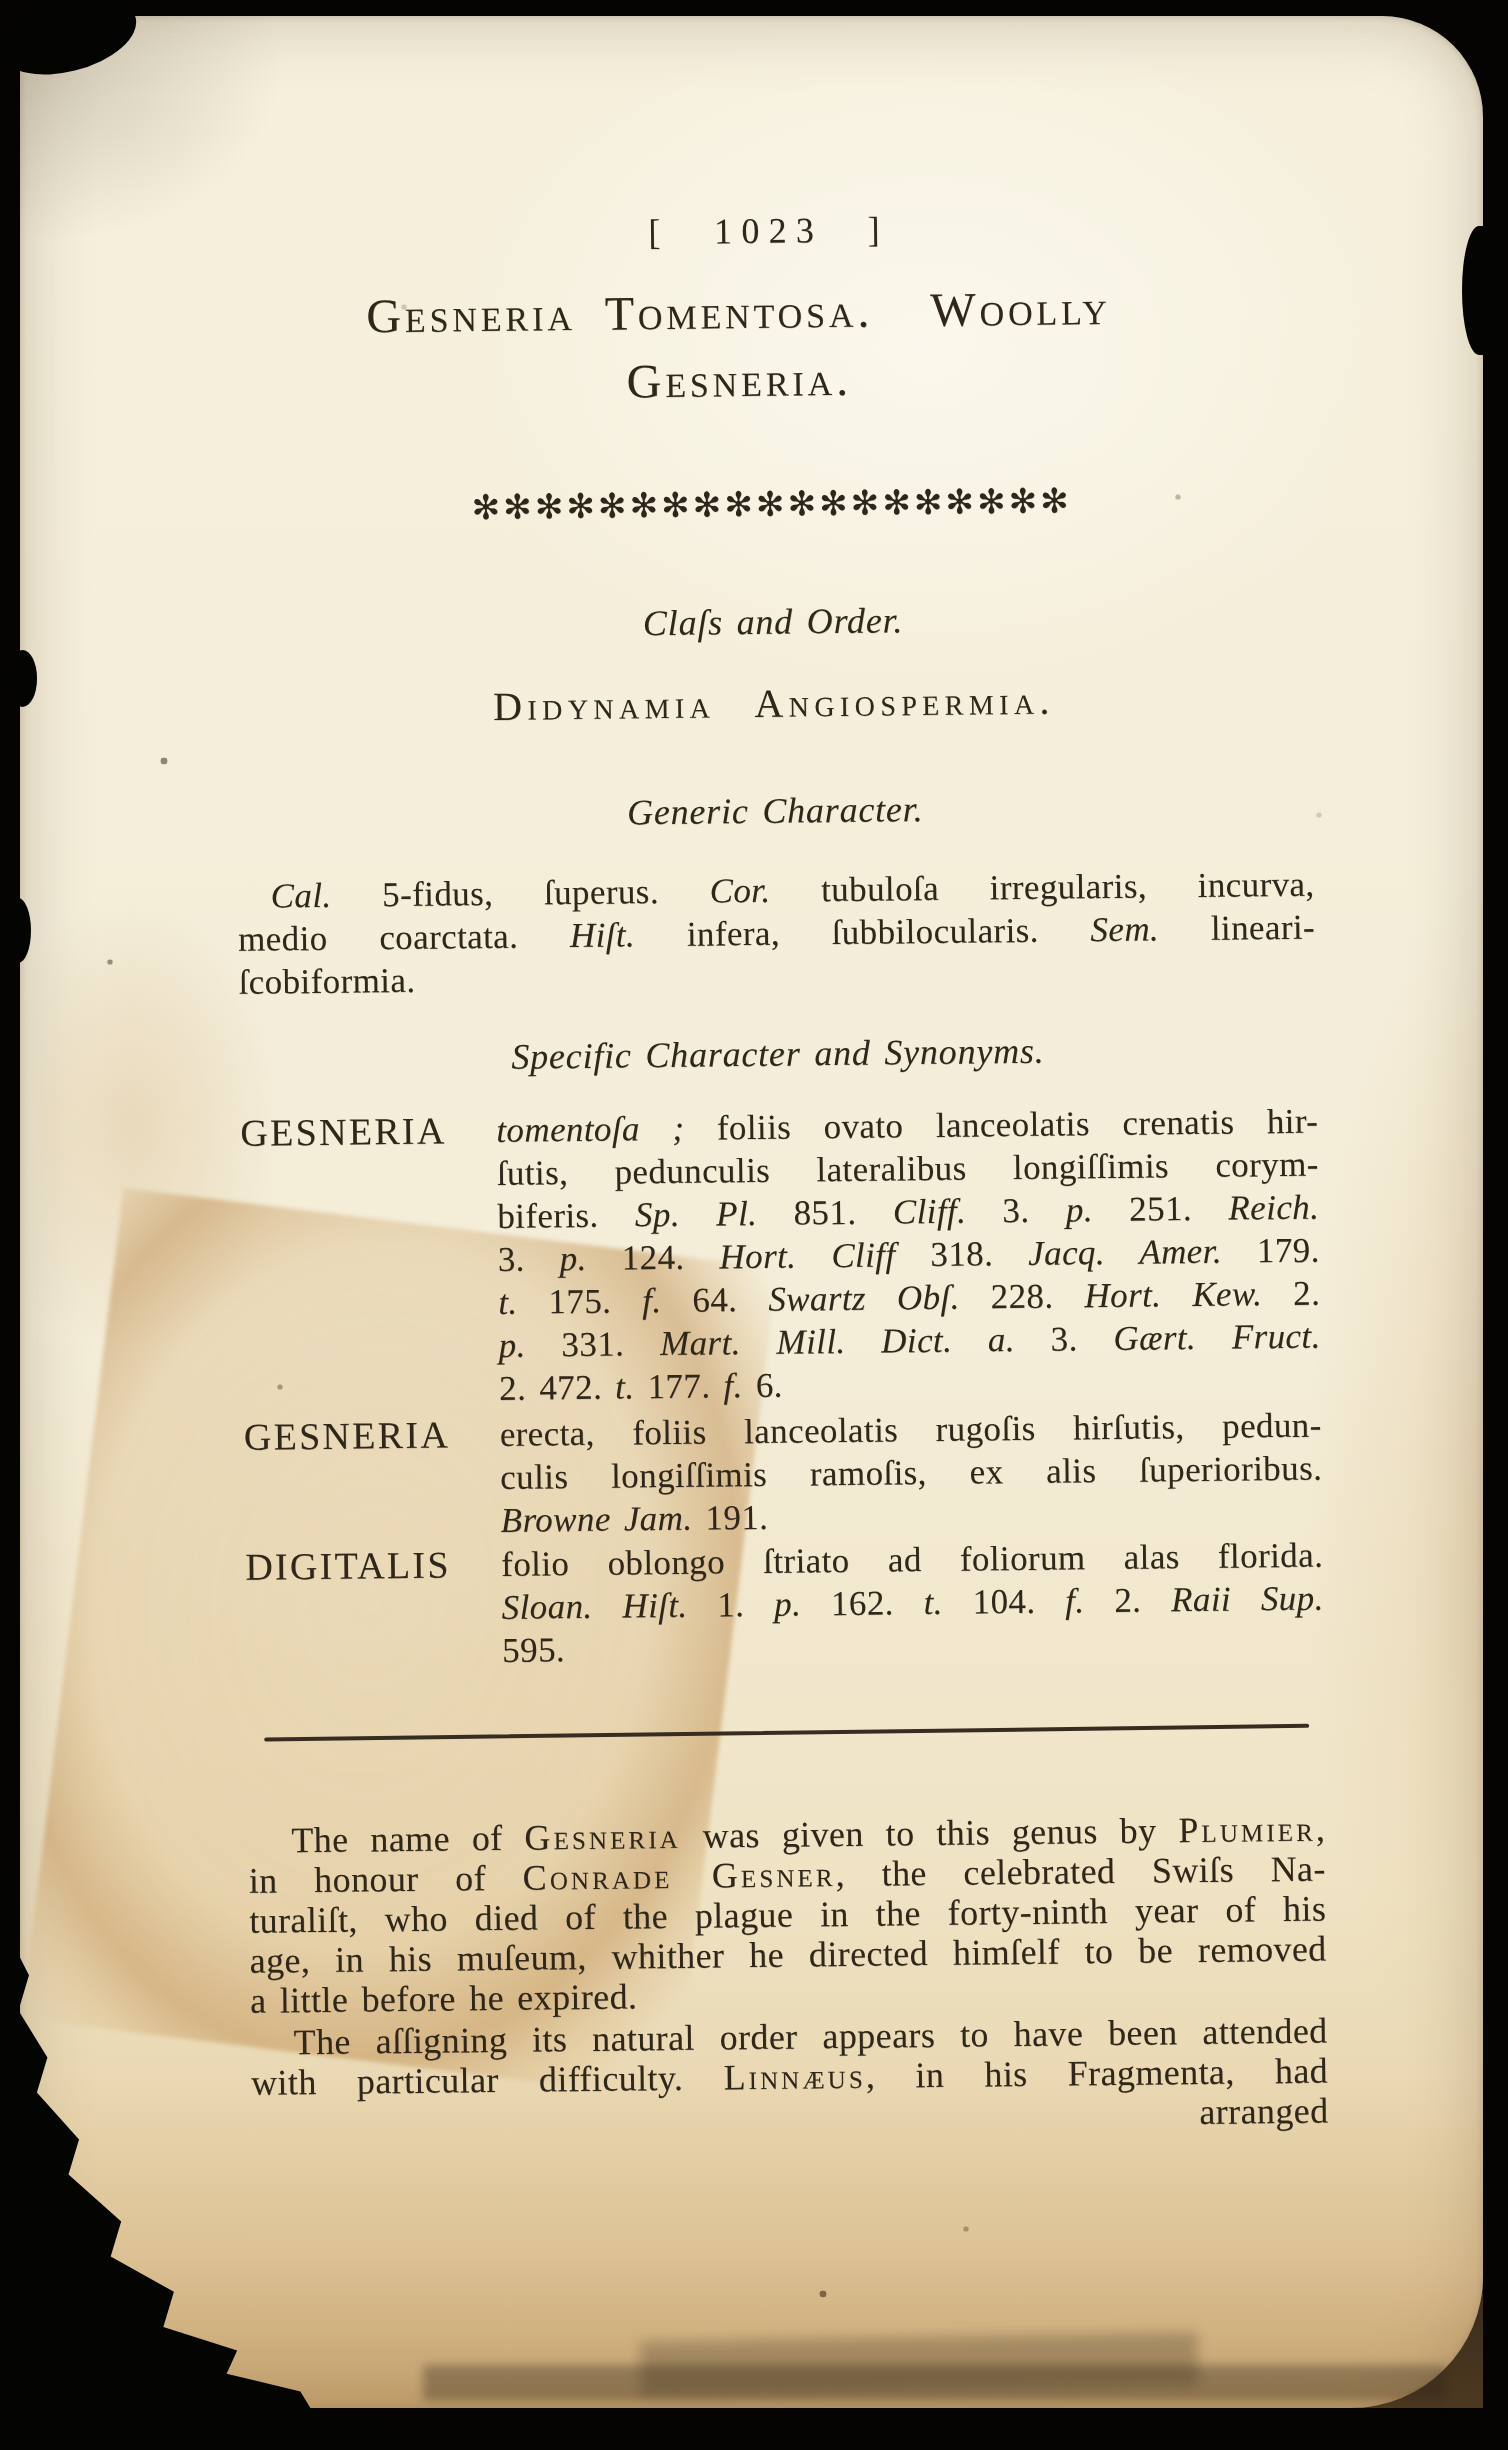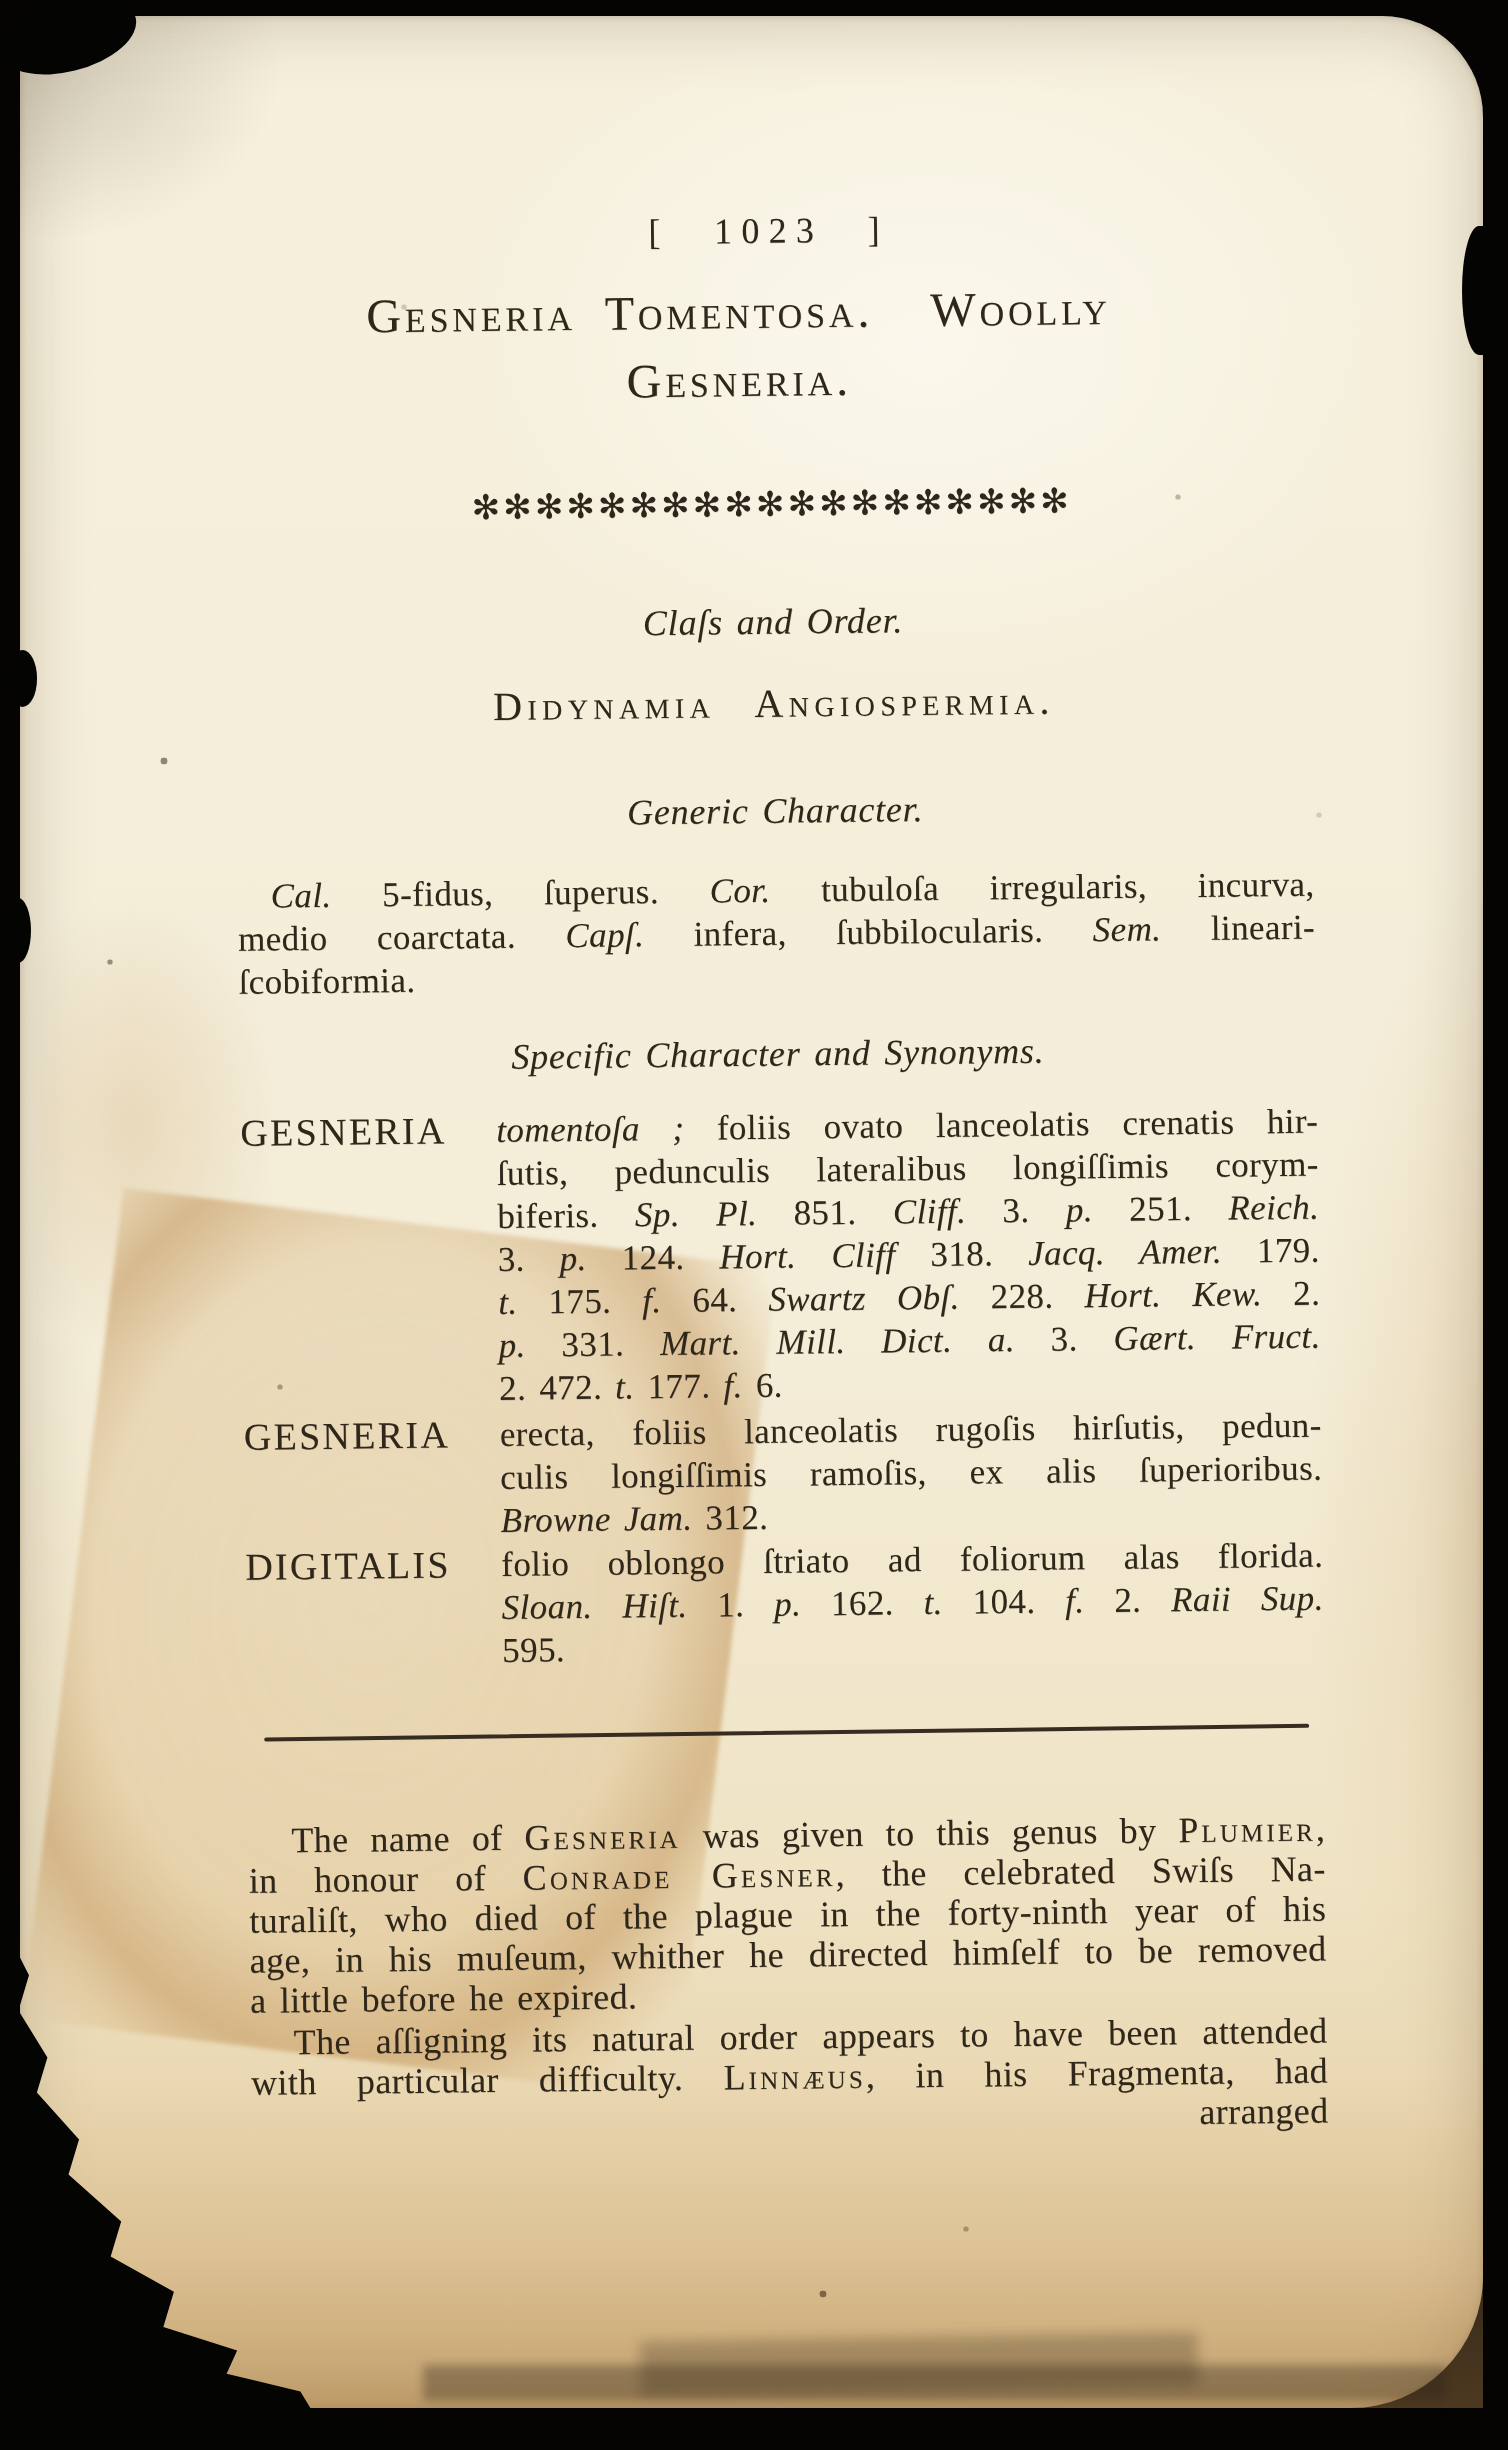--- a/index.html
+++ b/index.html
@@ -106,21 +106,21 @@
 
     <div class="blk ornament ctr">✻✻✻✻✻✻✻✻✻✻✻✻✻✻✻✻✻✻✻</div>
 
     <div class="blk h-ital h-classorder ctr">Claſs and Order.</div>
     <div class="blk h-didynamia ctr">Didynamia Angiospermia.</div>
 
     <div class="blk h-ital h-generic ctr">Generic Character.</div>
 
     <div class="blk generic-block body-lines">
       <div class="line just indent-sm"><span class="seg i">Cal.</span><span class="seg r"> 5-fidus, ſuperus.  </span><span class="seg i">Cor.</span><span class="seg r"> tubuloſa irregularis, incurva,</span></div>
-      <div class="line just"><span class="seg r">medio coarctata.  </span><span class="seg i">Capſ.</span><span class="seg r"> infera, ſubbilocularis.  </span><span class="seg i">Sem.</span><span class="seg r"> lineari-</span></div>
+      <div class="line just"><span class="seg r">medio coarctata.  </span><span class="seg i">Hiſt.</span><span class="seg r"> infera, ſubbilocularis.  </span><span class="seg i">Sem.</span><span class="seg r"> lineari-</span></div>
       <div class="line"><span class="seg r">ſcobiformia.</span></div>
     </div>
 
     <div class="blk h-ital h-specific ctr">Specific Character and Synonyms.</div>
 
     <div class="entry e1">
       <div class="genus">GESNERIA</div>
       <div class="desc">
         <div class="line just"><span class="seg i">tomentoſa ;</span><span class="seg r">  foliis ovato lanceolatis crenatis hir-</span></div>
         <div class="line just"><span class="seg r">ſutis, pedunculis lateralibus longiſſimis corym-</span></div>
@@ -130,21 +130,21 @@
         <div class="line just"><span class="seg i">p.</span><span class="seg r"> 331.  </span><span class="seg i">Mart. Mill. Dict. a.</span><span class="seg r"> 3.  </span><span class="seg i">Gært. Fruct.</span></div>
         <div class="line"><span class="seg r">2. 472. </span><span class="seg i">t.</span><span class="seg r"> 177. </span><span class="seg i">f.</span><span class="seg r"> 6.</span></div>
       </div>
     </div>
 
     <div class="entry e2">
       <div class="genus">GESNERIA</div>
       <div class="desc">
         <div class="line just"><span class="seg r">erecta, foliis lanceolatis rugoſis hirſutis, pedun-</span></div>
         <div class="line just"><span class="seg r">culis longiſſimis ramoſis, ex alis ſuperioribus.</span></div>
-        <div class="line"><span class="seg i">Browne Jam.</span><span class="seg r"> 312.</span></div>
+        <div class="line"><span class="seg i">Browne Jam.</span><span class="seg r"> 191.</span></div>
       </div>
     </div>
 
     <div class="entry e3">
       <div class="genus">DIGITALIS</div>
       <div class="desc">
         <div class="line just"><span class="seg r">folio oblongo ſtriato ad foliorum alas florida.</span></div>
         <div class="line just"><span class="seg i">Sloan. Hiſt.</span><span class="seg r"> 1. </span><span class="seg i">p.</span><span class="seg r"> 162. </span><span class="seg i">t.</span><span class="seg r"> 104. </span><span class="seg i">f.</span><span class="seg r"> 2.  </span><span class="seg i">Raii Sup.</span></div>
         <div class="line"><span class="seg r">595.</span></div>
       </div>

